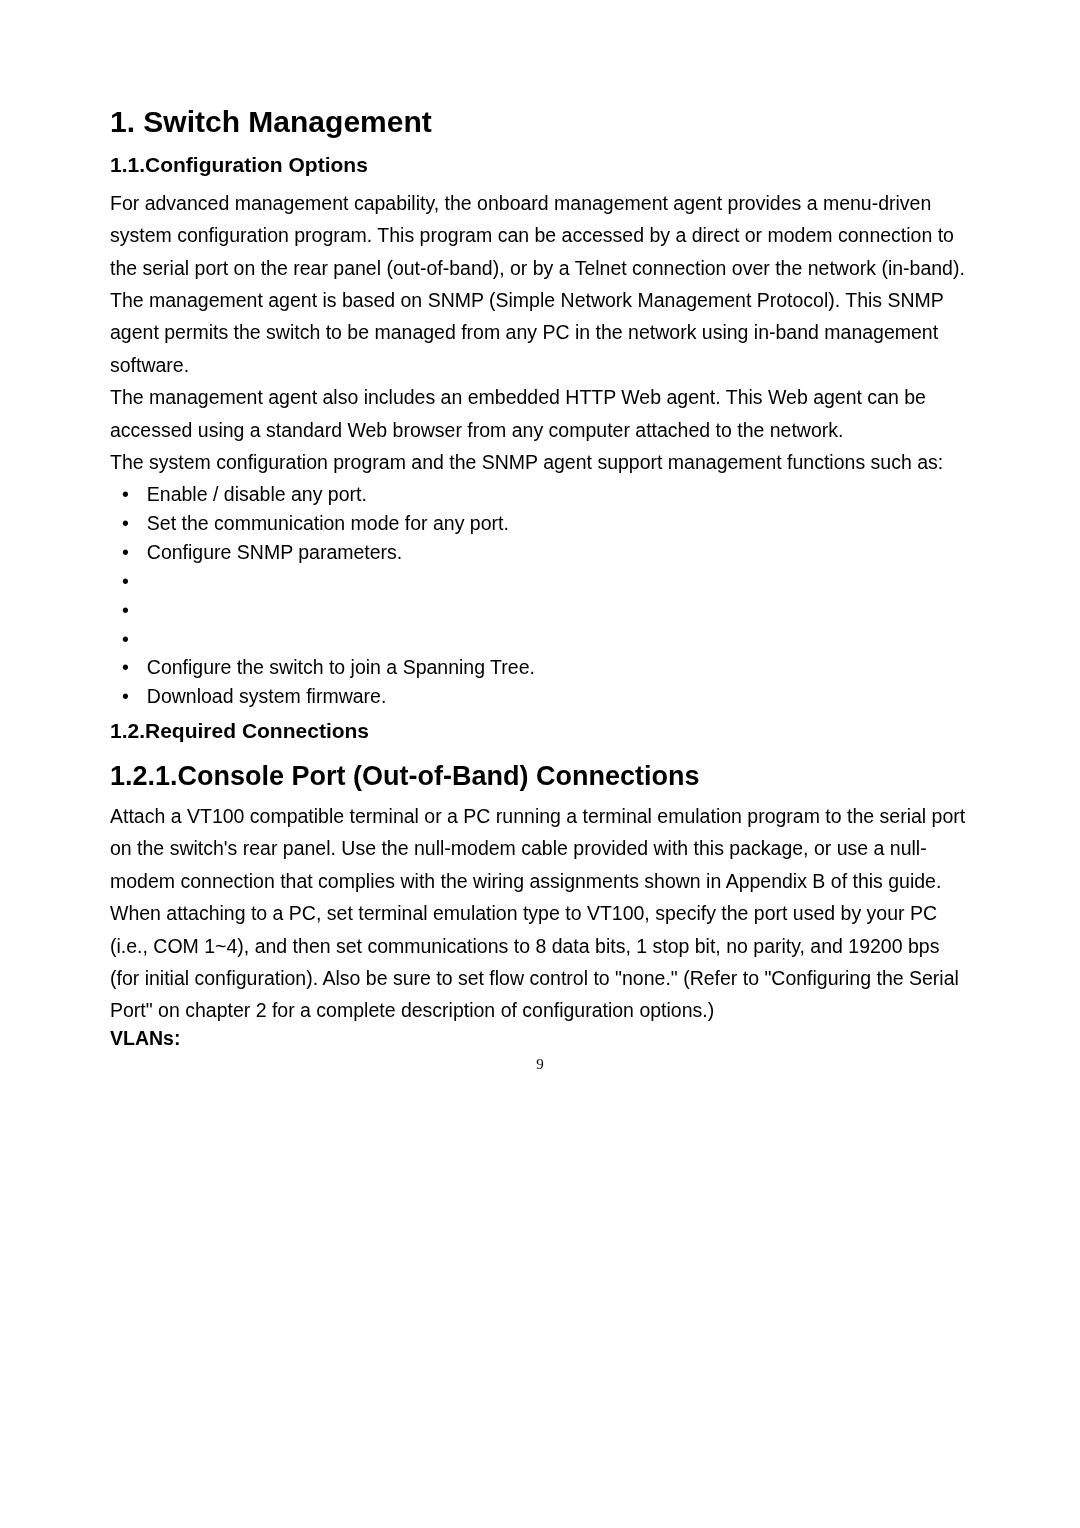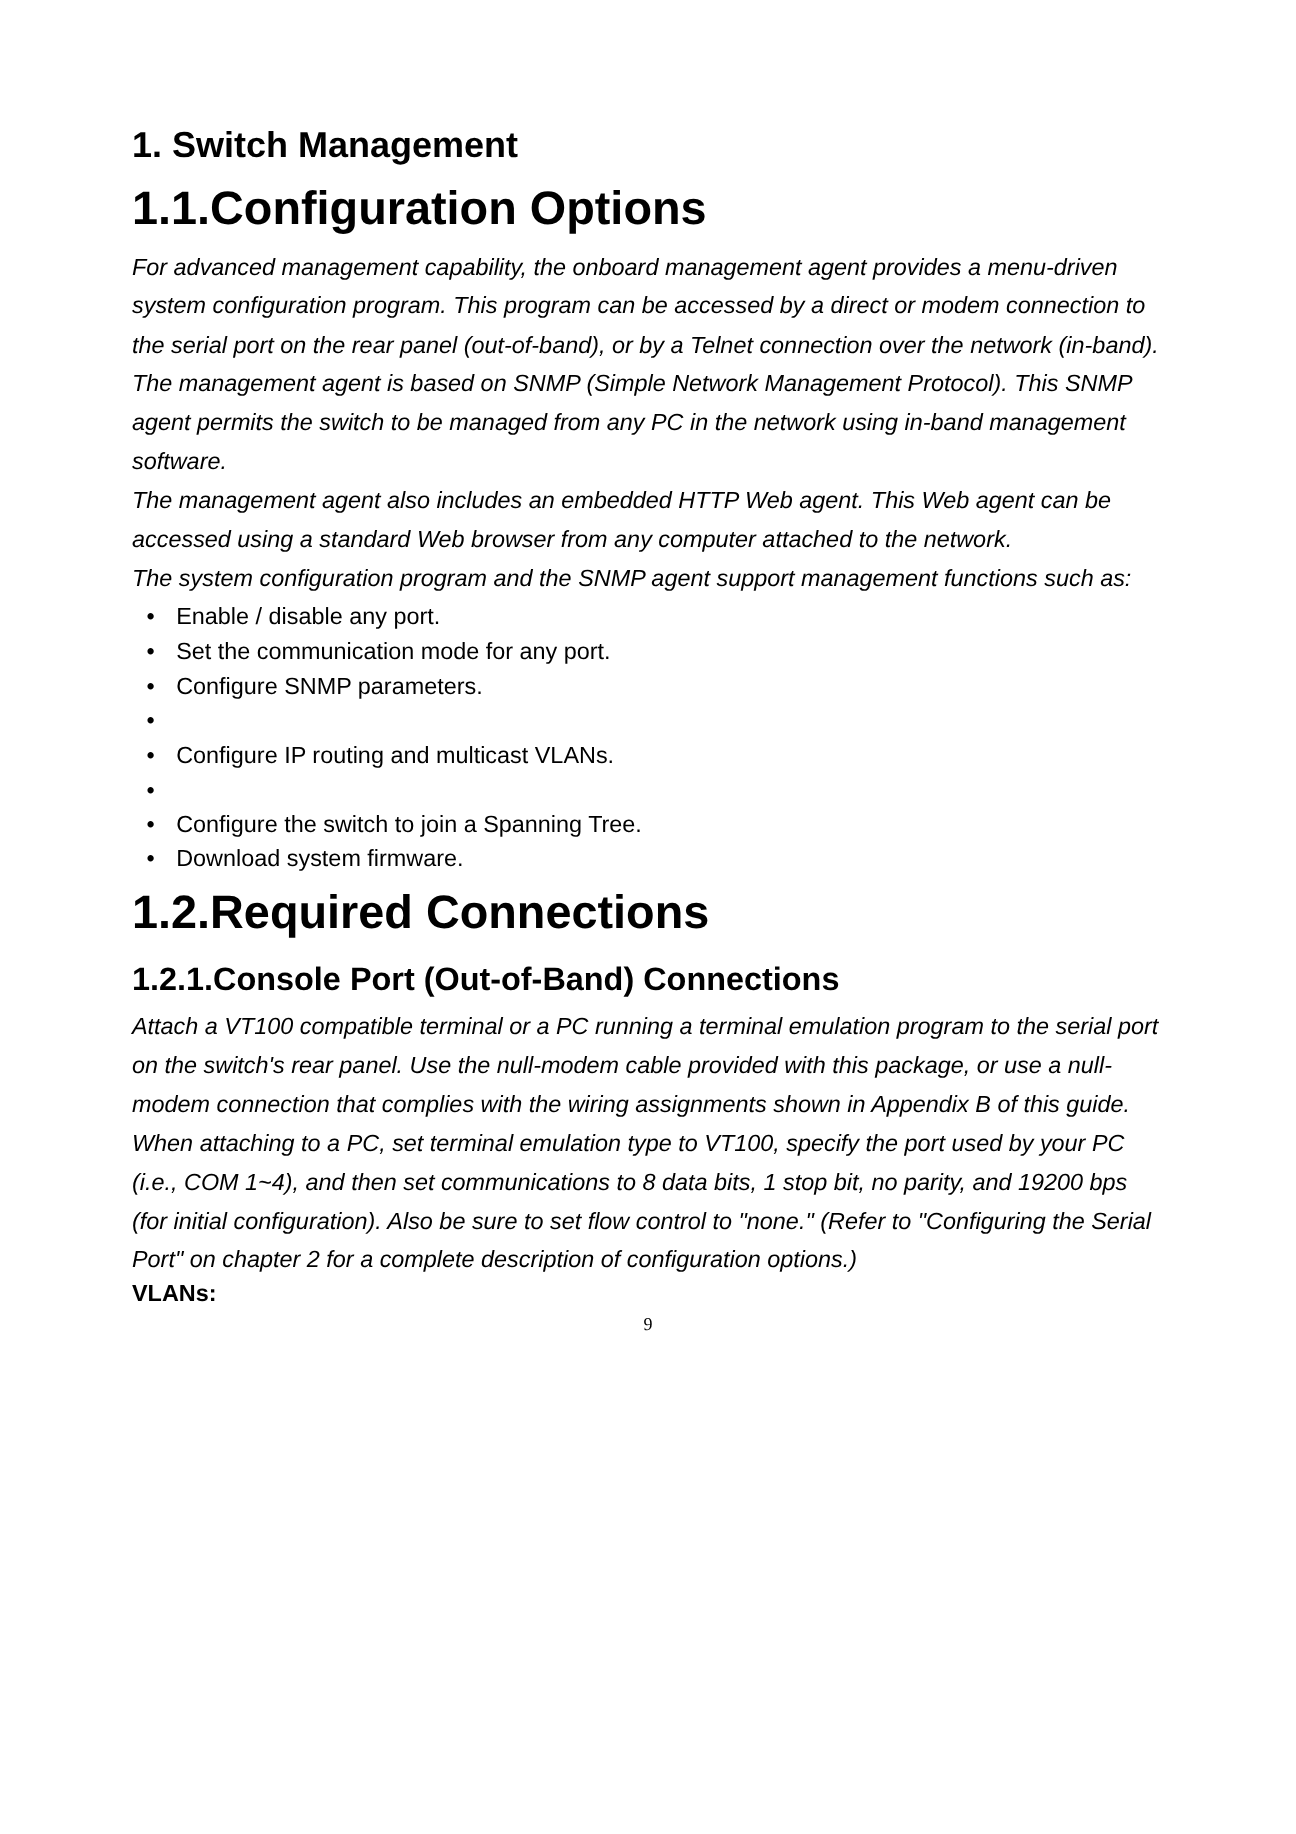--- a/index.html
+++ b/index.html
@@ -14,34 +14,33 @@
       width: 1080px;
       min-height: 1528px;
       padding: 105px 110px 50px 110px;
     }
     .h1 {
       font-size: 30px;
       font-weight: bold;
       margin-bottom: 14px;
     }
     .h2 {
-      font-size: 39px;
+      font-size: 21px;
       font-weight: bold;
       margin-bottom: 10px;
     }
     .h3 {
       font-size: 27px;
       font-weight: bold;
       margin-bottom: 8px;
     }
     .para {
       font-size: 19.5px;
       line-height: 1.66;
       margin-bottom: 0;
-      font-style: italic;
     }
     .list {
       list-style: none;
       padding-left: 12px;
       margin-top: 2px;
       margin-bottom: 8px;
     }
     .list li {
       font-size: 19.5px;
       line-height: 1.48;
@@ -89,21 +88,20 @@
     </li>
   <li>
       <span class="bullet">•</span>
       <span>Configure SNMP parameters.</span>
     </li>
   <li>
       <span class="bullet">•</span>
     </li>
   <li>
       <span class="bullet">•</span>
-      <span>Configure IP routing and multicast VLANs.</span>
     </li>
   <li>
       <span class="bullet">•</span>
     </li>
   <li>
       <span class="bullet">•</span>
       <span>Configure the switch to join a Spanning Tree.</span>
     </li>
   <li>
       <span class="bullet">•</span>

